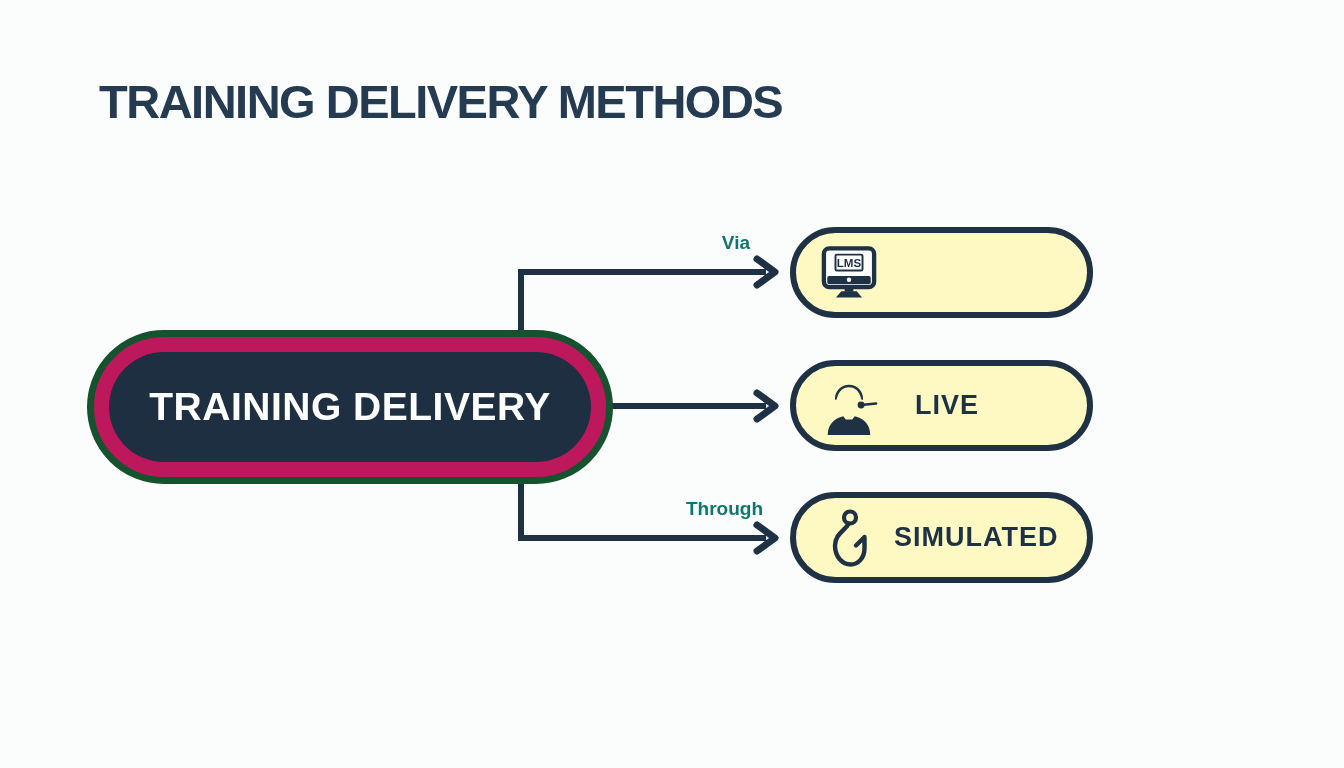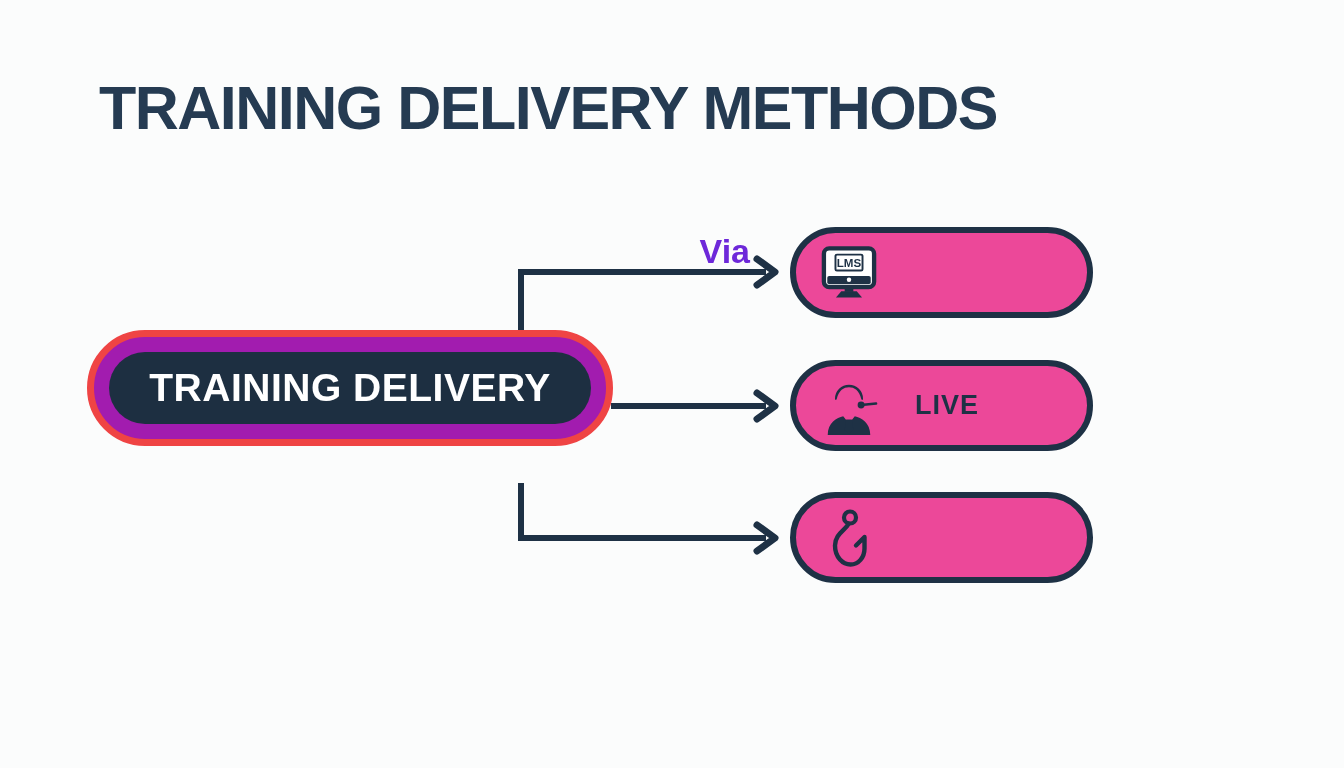--- a/index.html
+++ b/index.html
@@ -5,49 +5,49 @@
   html,body{margin:0;padding:0;background:#ffffff;}
   .canvas{
     position:relative;
     width:1344px;height:768px;
     background:#fbfcfc;
     overflow:hidden;
     font-family:"Liberation Sans","DejaVu Sans",sans-serif;
   }
   .page-title{
     position:absolute;left:99px;top:78px;margin:0;
-    font-size:61px;font-weight:700;letter-spacing:-1.5px;
+    font-size:47px;font-weight:700;letter-spacing:-1.5px;
     color:#253b52;white-space:nowrap;line-height:1;
   }
   .connectors{position:absolute;left:0;top:0;pointer-events:none;}
   .connectors path{fill:none;stroke:#1e3145;}
   .connectors .line{stroke-width:6px;}
   .connectors .head{stroke-width:7px;stroke-linecap:round;stroke-linejoin:round;}
   .connector-label{
     position:absolute;width:150px;text-align:right;
-    font-size:34px;font-weight:700;color:#6d28d9;line-height:1.1;
+    font-size:19px;font-weight:700;color:#0f766e;line-height:1.1;
     white-space:nowrap;
   }
   .root-node{
-    position:absolute;left:87px;top:330px;width:526px;height:116px;
-    box-sizing:border-box;border:7px solid #ef4444;border-radius:100px;
-    background:#a21caf;padding:15px;
+    position:absolute;left:87px;top:330px;width:526px;height:154px;
+    box-sizing:border-box;border:7px solid #14532d;border-radius:100px;
+    background:#be185d;padding:15px;
   }
   .root-inner{
     width:100%;height:100%;background:#1d2f41;border-radius:100px;
     display:flex;align-items:center;justify-content:center;
   }
   .root-label{
     color:#ffffff;font-size:39px;font-weight:700;letter-spacing:0.5px;
     white-space:nowrap;
   }
   .branch-node{
     position:absolute;left:790px;width:303px;height:91px;
     box-sizing:border-box;border:6px solid #1e3145;border-radius:60px;
-    background:#ec4899;
+    background:#fef9c3;
     display:flex;align-items:center;gap:16px;padding-left:24px;
   }
   .branch-node.automated{top:227px;}
   .branch-node.live{top:360px;gap:37px;}
   .branch-node.simulated{top:492px;}
   .branch-label{
     font-size:27px;font-weight:700;color:#1e3145;letter-spacing:1px;
     white-space:nowrap;
   }
   .icon{display:flex;align-items:center;justify-content:center;width:58px;flex:0 0 58px;}
@@ -63,20 +63,21 @@
   <svg class="connectors" width="1344" height="768" viewBox="0 0 1344 768">
     <path class="line" d="M521,334 L521,272 L766,272"></path>
     <path class="head" d="M757,259 L775,272 L757,285"></path>
     <path class="line" d="M611,406 L766,406"></path>
     <path class="head" d="M757,393 L775,406 L757,419"></path>
     <path class="line" d="M521,483 L521,538 L766,538"></path>
     <path class="head" d="M757,525 L775,538 L757,551"></path>
   </svg>
 
   <div class="connector-label" style="left:600px;top:233px;">Via</div>
+  <div class="connector-label" style="left:613px;top:499px;">Through</div>
 
   <div class="root-node">
     <div class="root-inner">
       <span class="root-label">TRAINING DELIVERY</span>
     </div>
   </div>
 
   <div class="branch-node automated">
     <span class="icon">
       <svg width="58" height="56" viewBox="0 0 60 58">
@@ -104,15 +105,16 @@
     <span class="branch-label">LIVE</span>
   </div>
 
   <div class="branch-node simulated">
     <span class="icon">
       <svg width="48" height="62" viewBox="0 0 48 62">
         <circle cx="25" cy="10.5" r="6" fill="none" stroke="#1e3145" stroke-width="4.2"></circle>
         <path d="M23.5,16.5 C21.5,22.5 10,26.5 10,38.5 C10,50.5 18,57.5 25.5,57.5 C33.5,57.5 39.5,50.5 39.5,41.5 L39.5,30 L31,38.5" fill="none" stroke="#1e3145" stroke-width="4.4" stroke-linecap="round" stroke-linejoin="round"></path>
       </svg>
     </span>
+    <span class="branch-label">SIMULATED</span>
   </div>
 
 </div>
 
 </body></html>

